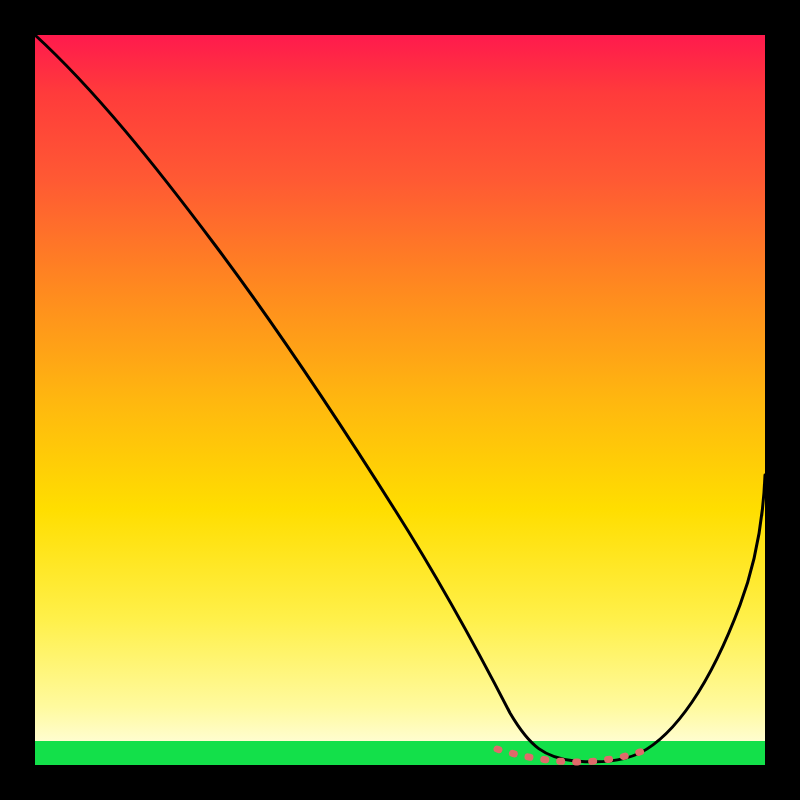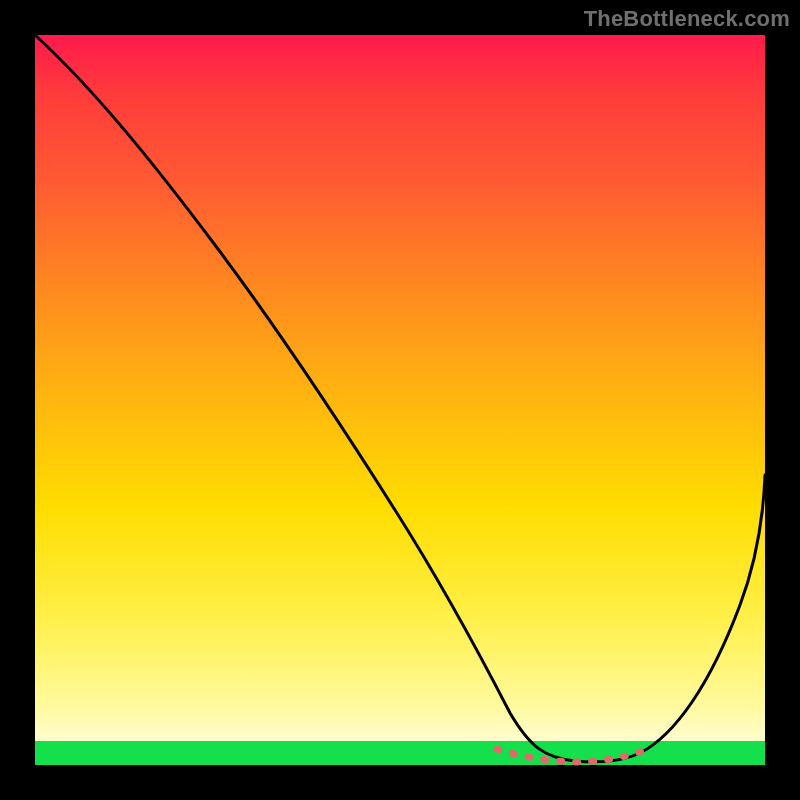--- a/index.html
+++ b/index.html
@@ -53,21 +53,20 @@
     font-size: 22px;
     font-weight: 600;
     letter-spacing: 0.2px;
     user-select: none;
   }
 </style>
 </head>
 <body>
 
 <div class="stage">
-  <div class="watermark">TheBottleneck.com</div>
 
   <div class="plot">
     <svg class="curve" viewBox="0 0 730 730" preserveAspectRatio="none">
       <path d="M 0 0
                C 60 55, 120 130, 180 210
                C 240 290, 300 380, 360 475
                C 400 538, 440 610, 475 678
                C 495 712, 510 723, 540 726
                C 565 728, 585 727, 605 718
                C 640 700, 675 650, 705 570

